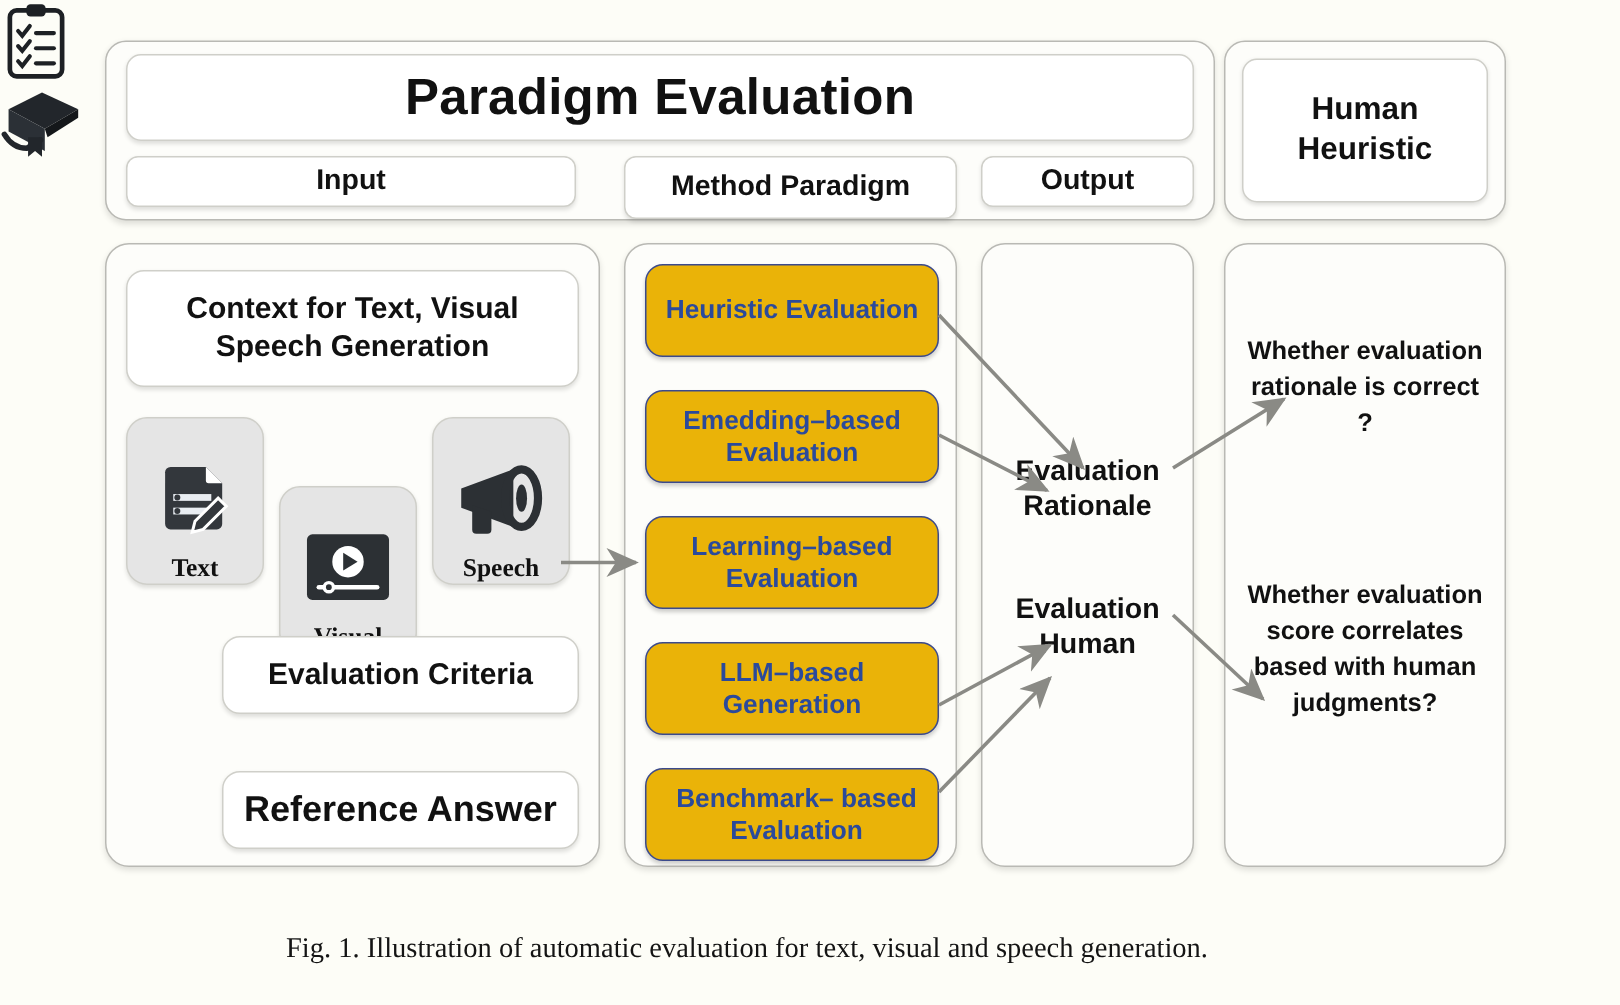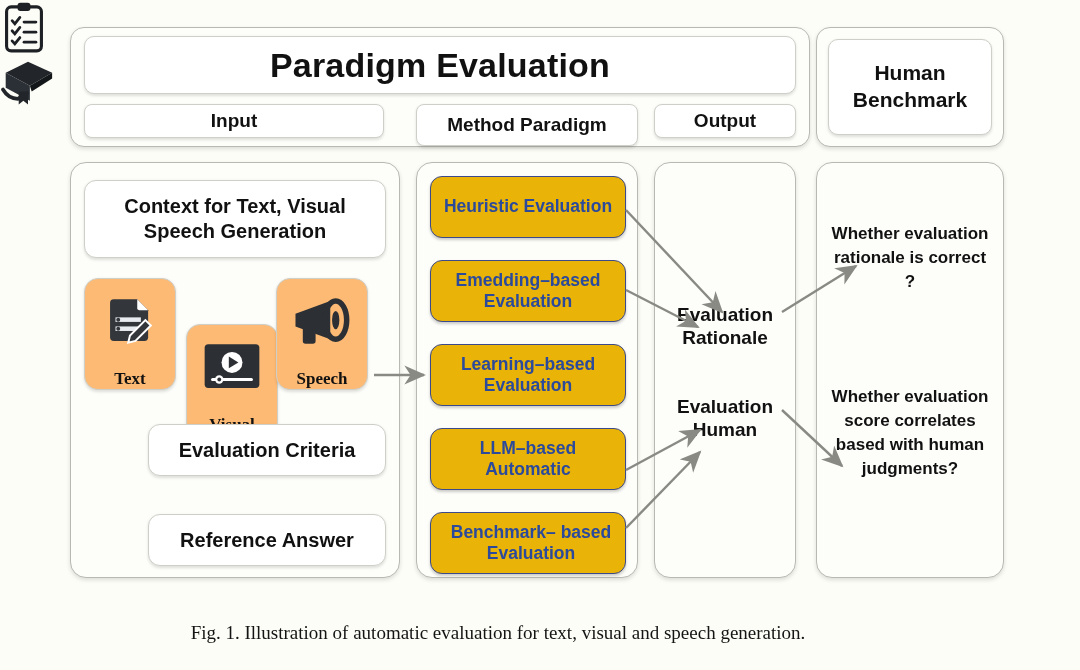--- a/index.html
+++ b/index.html
@@ -53,38 +53,38 @@
   #col-input{left:70px;top:162px;width:330px;height:416px;}
   #col-method{left:416px;top:162px;width:222px;height:416px;}
   #col-output{left:654px;top:162px;width:142px;height:416px;}
   #col-human{left:816px;top:162px;width:188px;height:416px;}
 
   
   #ctx-box{left:84px;top:180px;width:302px;height:78px;font-size:20px;line-height:1.25;border-radius:12px;padding:0 8px;}
 
   .modality{
     position:absolute;top:278px;width:92px;height:112px;
-    background:#fdba74;border:1.4px solid #cfcfc9;border-radius:14px;
+    background:#e5e5e5;border:1.4px solid #cfcfc9;border-radius:14px;
     box-shadow:0 1.5px 3px rgba(0,0,0,.12);box-sizing:border-box;
-    display:flex;flex-direction:column;align-items:center;justify-content:space-between;
+    display:flex;flex-direction:column;align-items:center;justify-content:flex-end;
     padding-top:8px;
   }
   #mod-text{left:84px;}
   #mod-visual{left:186px;margin-top:46px;}
-  #mod-speech{left:276px;}
+  #mod-speech{left:288px;}
   .modality .glyph{height:68px;display:flex;align-items:center;justify-content:center;}
   .modality .mlabel{
     font-family:"Liberation Serif", serif;font-weight:bold;font-size:17px;color:#111;
     margin-top:2px;
   }
 
   #crit-icon{left:84px;top:420px;width:48px;height:56px;display:flex;align-items:center;justify-content:center;}
   #crit-box{left:148px;top:424px;width:238px;height:52px;font-size:20px;border-radius:12px;}
   #ref-icon{left:80px;top:512px;width:56px;height:56px;display:flex;align-items:center;justify-content:center;}
-  #ref-box{left:148px;top:514px;width:238px;height:52px;font-size:20px;border-radius:12px;}
+  #ref-box{left:148px;top:514px;width:238px;height:52px;font-size:24px;border-radius:12px;}
 
   
   .mbox{
     position:absolute;left:430px;width:196px;
     background:#eab308;
     border:1.6px solid #3b4a8c;
     border-radius:12px;
     box-shadow:0 2px 3px rgba(0,0,0,.20);
     box-sizing:border-box;
     display:flex;align-items:center;justify-content:center;text-align:center;
@@ -132,21 +132,21 @@
   <div class="chip" id="hdr-auto-title">Paradigm Evaluation</div>
 
   <div class="chip" id="hdr-input">Input</div>
   <div class="chip" id="hdr-method">Method Paradigm</div>
   <div class="chip" id="hdr-output">Output</div>
 
   <div class="panel" id="hdr-human"></div>
   <div class="chip" id="hdr-human-title">
     <span style="display:block">
       <span>Human</span><br>
-      <span>Benchmark</span>
+      <span>Heuristic</span>
     </span>
   </div>
 
   <div class="panel" id="col-input"></div>
   <div class="panel" id="col-method"></div>
   <div class="panel" id="col-output"></div>
   <div class="panel" id="col-human"></div>
 
   <div class="chip" id="ctx-box">Context for Text, Visual Speech Generation</div>
 
@@ -214,21 +214,21 @@
       <path d="M32 30 L56 16 L56 22 L34 36 z" fill="#14171a"></path>
       <path d="M3 34 q6 10 16 10 l10 -6" fill="none" stroke="#22262b" stroke-width="4" stroke-linecap="round"></path>
       <path d="M20 36 h10 v14 l-5 -4 -5 4 z" fill="#22262b"></path>
     </svg>
   </div>
   <div class="chip" id="ref-box">Reference Answer</div>
 
   <div class="mbox" id="m0">Heuristic Evaluation</div>
   <div class="mbox" id="m1">Emedding–based Evaluation</div>
   <div class="mbox" id="m2">Learning–based Evaluation</div>
-  <div class="mbox" id="m3">LLM–based Automatic</div>
+  <div class="mbox" id="m3">LLM–based Generation</div>
   <div class="mbox" id="m4">Benchmark– based Evaluation</div>
 
   <div class="olabel" id="o-rationale">Evaluation Rationale</div>
   <div class="olabel" id="o-score">Evaluation Human</div>
 
   <div class="hq" id="hq0">Whether evaluation rationale is correct ?</div>
   <div class="hq" id="hq1">Whether evaluation score correlates based with human judgments?</div>
 
   <svg id="arrows">
     <defs>

